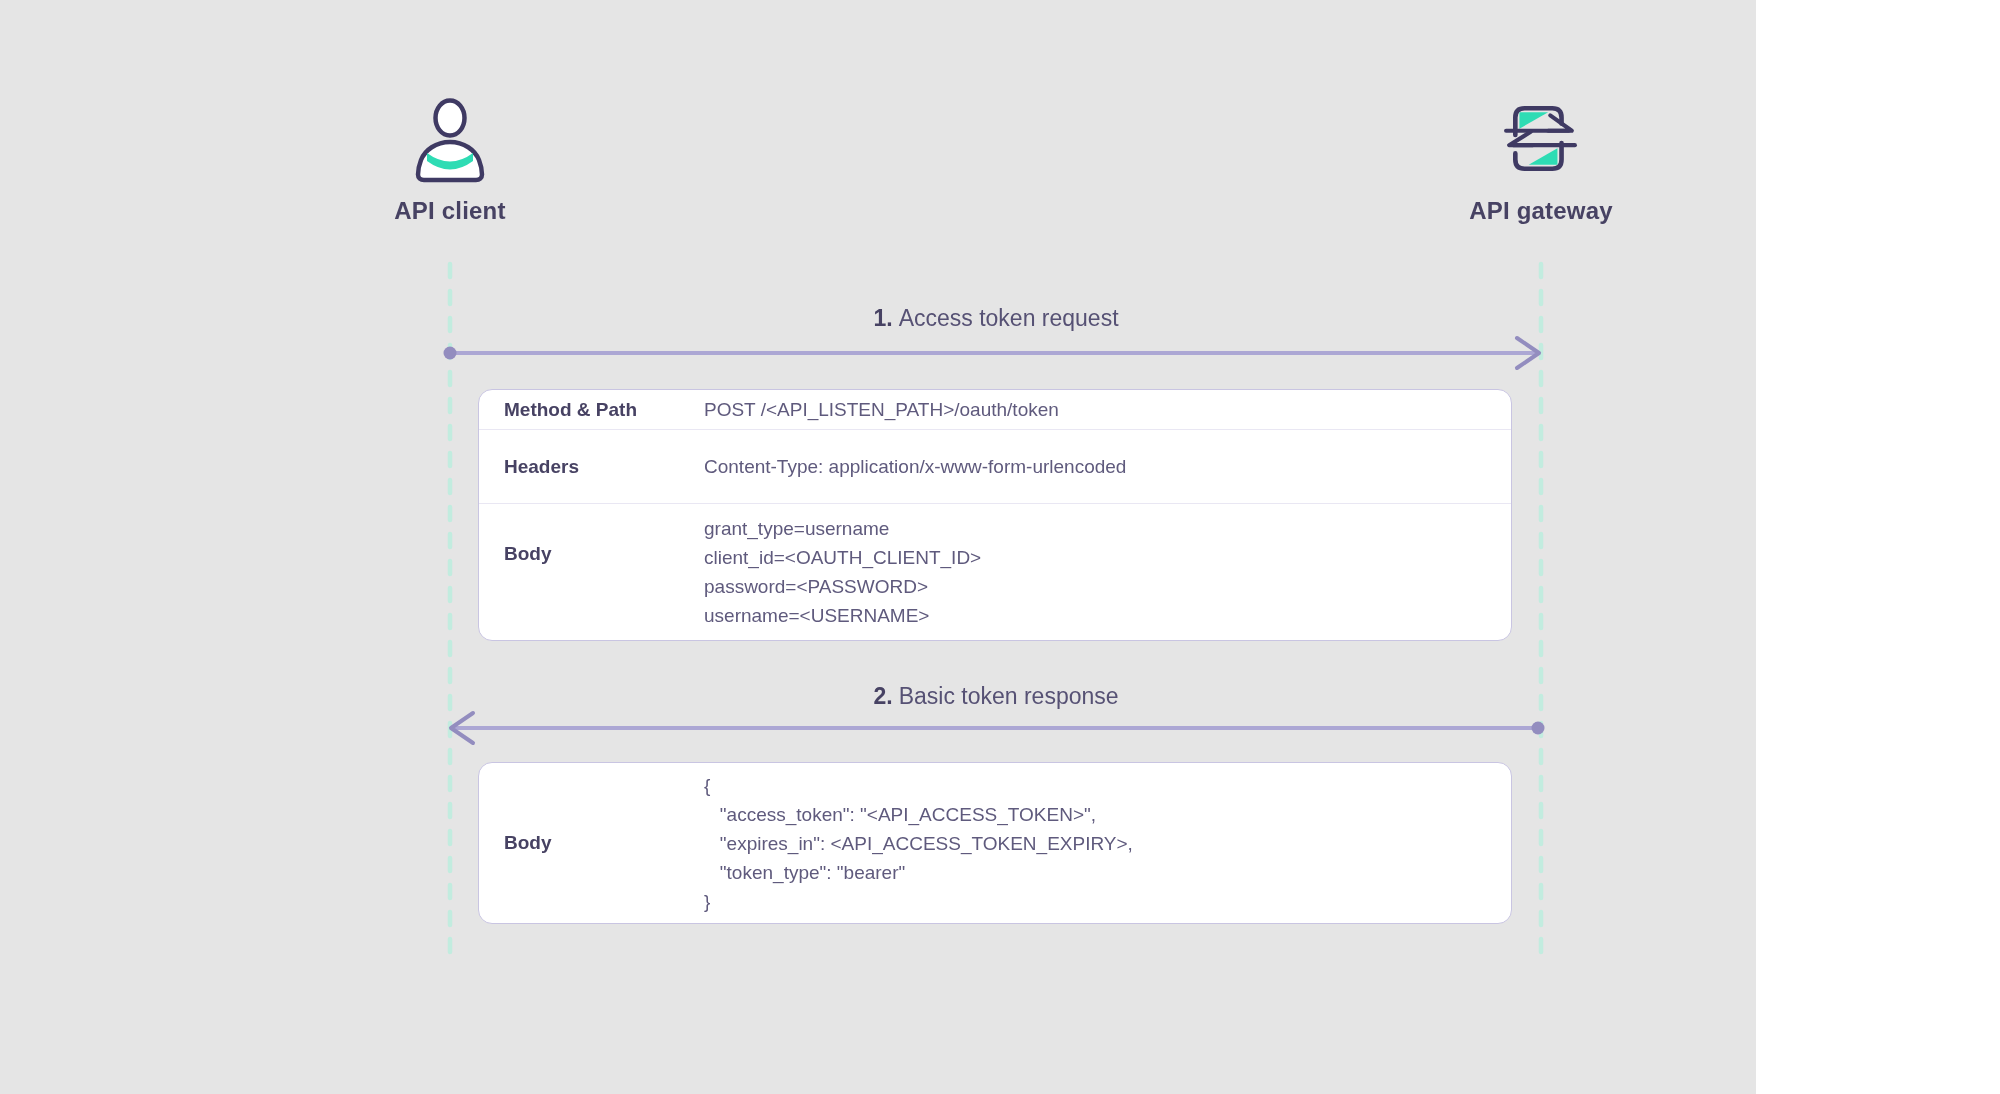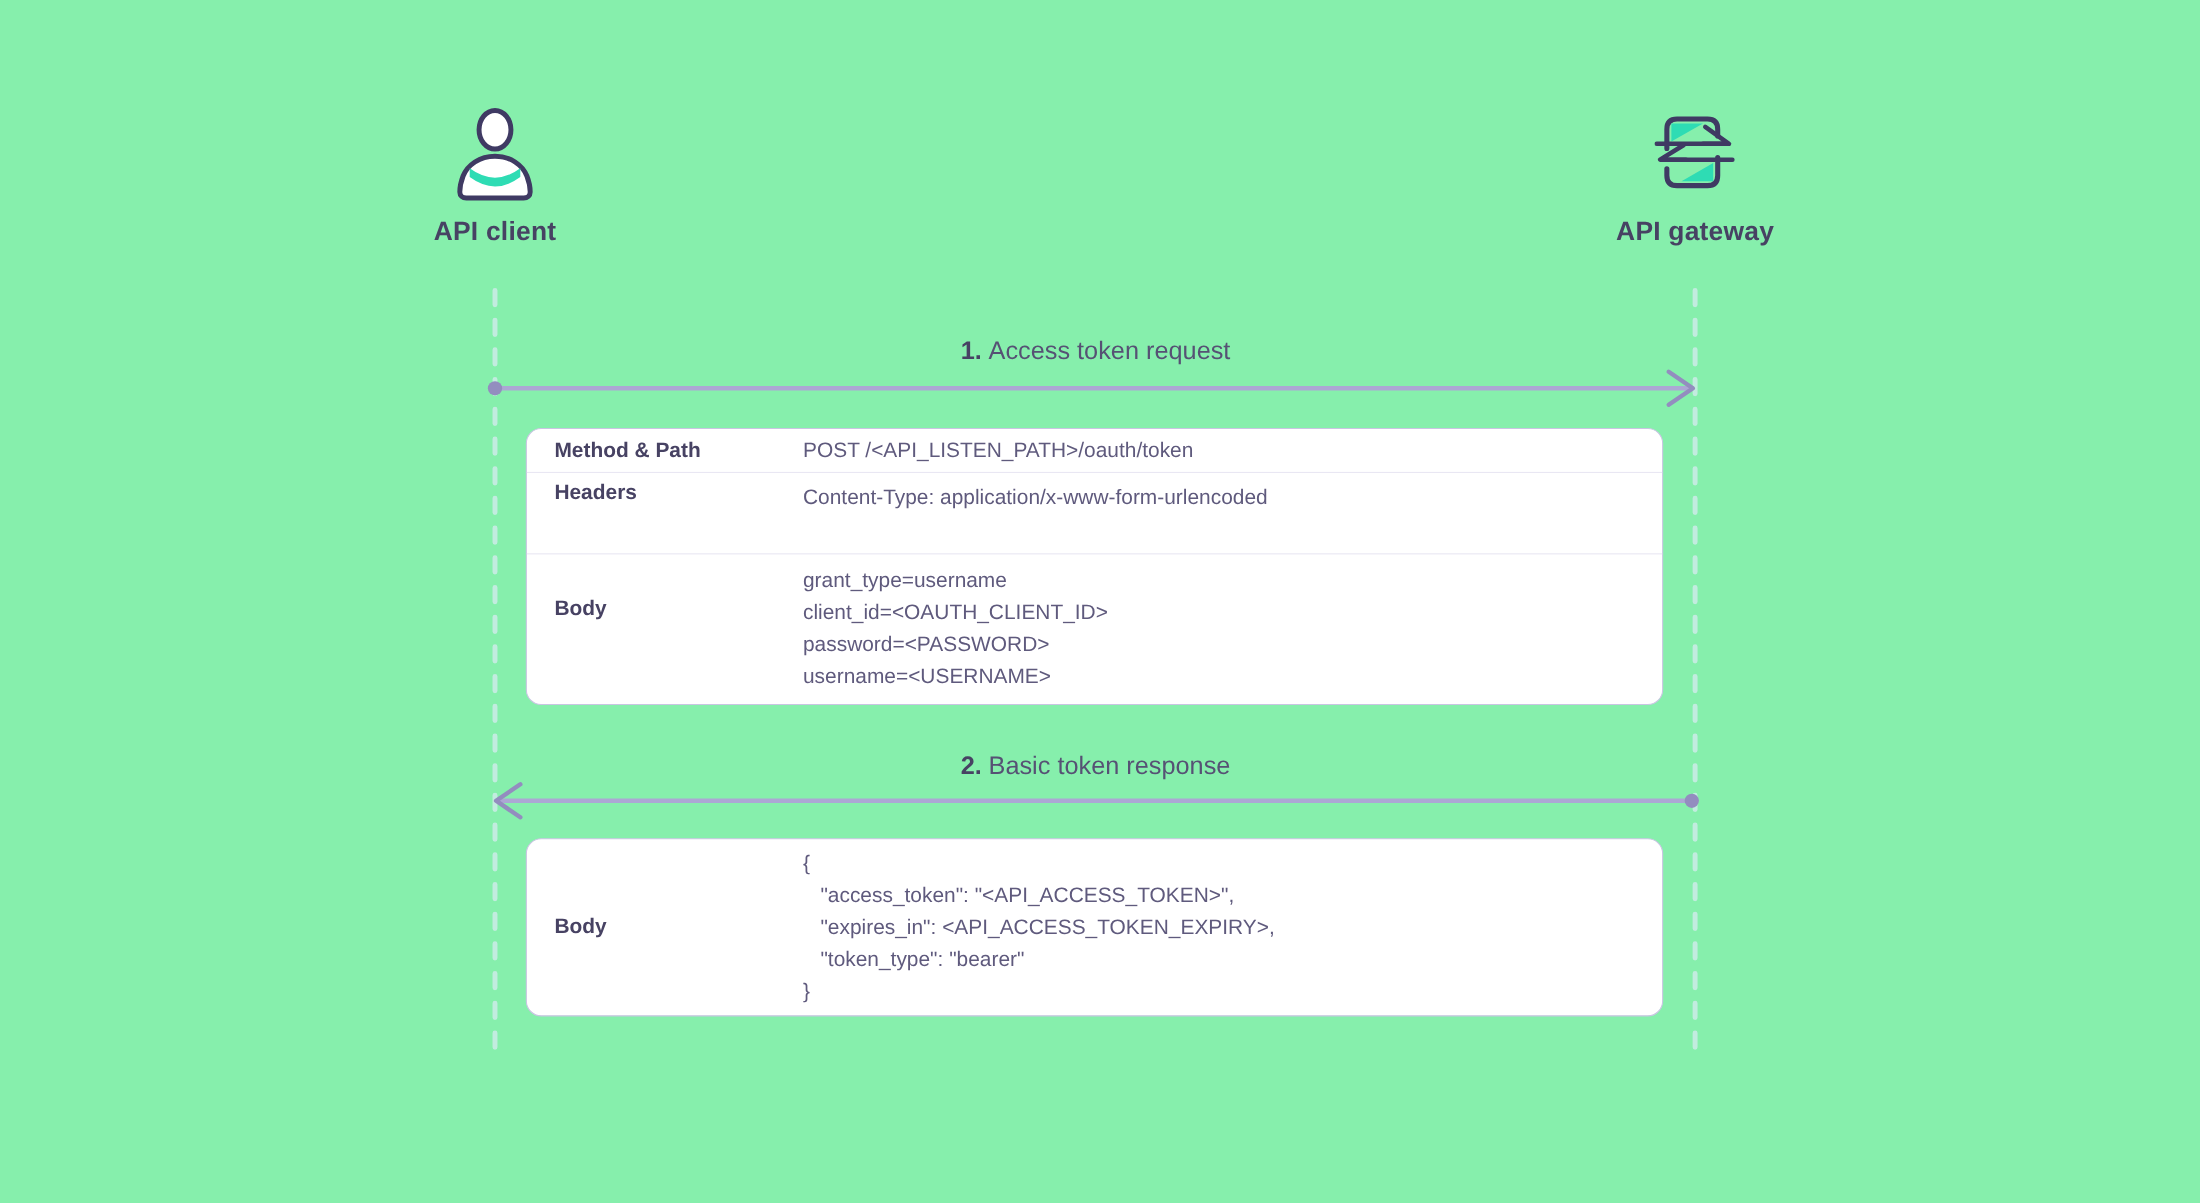--- a/index.html
+++ b/index.html
@@ -8,21 +8,21 @@
     --heading-ink:#474263;
     --value-ink:#5f5a7d;
     --arrow-line:#aca7d4;
     --arrow-marker:#938dbf;
     --lifeline-mint:#c2ecdf;
     --table-border:#c9c5e2;
     --table-divider:#e9e7f3;
   }
   html,body{margin:0;padding:0;background:#ffffff;}
   .canvas{
-    position:relative;width:2000px;height:1094px;background:#86efac;
+    position:relative;width:1756px;height:1094px;background:#e5e5e5;
     font-family:"Liberation Sans","DejaVu Sans",sans-serif;overflow:hidden;
   }
   .actor-icon{position:absolute;}
   .actor-label{
     position:absolute;width:260px;text-align:center;
     font-size:24px;font-weight:700;color:var(--heading-ink);letter-spacing:.2px;
   }
   .lifeline{position:absolute;}
   .msg-svg{position:absolute;}
   .msg-label{
@@ -33,26 +33,26 @@
   .info-table{
     position:absolute;left:478px;width:1034px;box-sizing:border-box;
     background:#fff;border:1.5px solid var(--table-border);border-radius:14px;
   }
   .t-row{display:flex;box-sizing:border-box;}
   .t-row + .t-row{border-top:1px solid var(--table-divider);}
   .t-label{
     width:225px;box-sizing:border-box;padding-left:25px;
     font-size:19px;font-weight:700;color:var(--heading-ink);
   }
-  .t-value{flex:1;font-size:19px;color:var(--value-ink);line-height:29px;margin-left:26px;}
+  .t-value{flex:1;font-size:19px;color:var(--value-ink);line-height:29px;}
   .t-line{white-space:pre;}
   .row-center{align-items:center;}
   .row-top{align-items:flex-start;}
   .row-h1{height:39px;align-items:center;}
-  .row-h2{height:74px;padding:8px 0;}
+  .row-h2{height:74px;padding:8px 0;align-items:center;}
   .row-h3{height:137px;padding:10px 0;}
   .row-resp{height:160px;padding:7px 0;align-items:center;}
   .label-offset{align-self:flex-start;padding-top:29px;}
   .label-center{align-self:center;}
 </style>
 </head>
 <body>
 
 <div class="canvas">
 

